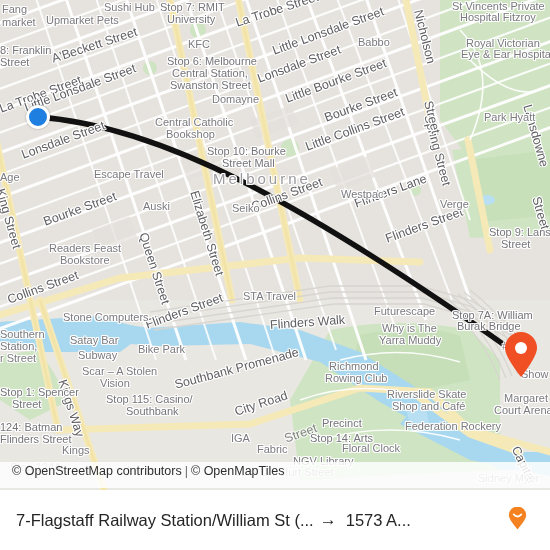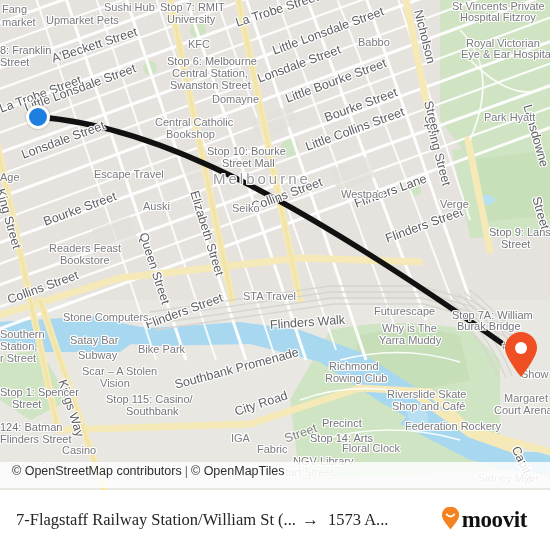--- a/index.html
+++ b/index.html
@@ -112,21 +112,20 @@
   #footer {
     position: absolute;
     left: 0; top: 490px;
     width: 535px;
     height: 60px;
     background: #ffffff;
     display: flex;
     align-items: center;
     box-sizing: border-box;
     padding: 0 8px 0 16px;
-    font-family: Liberation Serif, serif;
   }
   #origin-label, #dest-label {
     font-size: 16.5px;
     color: #252525;
     white-space: nowrap;
     overflow: hidden;
   }
   #origin-label { flex: 0 1 auto; max-width: 330px; text-overflow: ellipsis; }
   #dest-label   { flex: 0 1 auto; max-width: 90px;  text-overflow: ellipsis; }
   #arrow-icon {
@@ -397,21 +396,21 @@
         <div class="maplabel poi stop" style="left: 0px; top: 386px;">Stop 1: Spencer</div>
         <div class="maplabel poi stop" style="left: 12px; top: 398px;">Street</div>
         <div class="maplabel poi stop" style="left: 0px; top: 421px;">124: Batman</div>
         <div class="maplabel poi stop" style="left: 0px; top: 433px;">Flinders Street</div>
         <div class="maplabel poi stop" style="left: 106px; top: 393px;">Stop 115: Casino/</div>
         <div class="maplabel poi stop" style="left: 126px; top: 405px;">Southbank</div>
         <div class="maplabel poi stop" style="left: 310px; top: 388px; margin-top: 44px;">Stop 14: Arts</div>
         <div class="maplabel poi stop" style="left: 322px; top: 417px;">Precinct</div>
         <div class="maplabel poi" style="left: 231px; top: 432px;">IGA</div>
         <div class="maplabel poi" style="left: 257px; top: 443px;">Fabric</div>
-        <div class="maplabel poi" style="left: 62px; top: 444px;">Casino</div>
+        <div class="maplabel poi" style="left: 62px; top: 444px;">Kings</div>
         <div class="maplabel poi stop faint" style="left: 10px; top: 461px;">Stop 124A:</div>
         <div class="maplabel poi stop faint" style="left: 234px; top: 466px;">Stop 17: Sturt Street</div>
         <div class="maplabel poi faint" style="left: 127px; top: 464px;">Lessave</div>
         <div class="maplabel poi faint" style="left: 478px; top: 472px;">Sidney Myer</div>
       </div>
 
     <div class="maplabel city" style="left:213px; top:171px;">Melbourne</div>
 
     <div id="start-marker"></div>
 
@@ -432,17 +431,16 @@
     <span id="origin-label">7-Flagstaff Railway Station/William St (...</span>
     <span id="arrow-icon">→</span>
     <span id="dest-label">1573 A...</span>
     <span id="moovit-logo">
       <span>
         <svg viewBox="0 0 22 26" width="19" height="23" aria-hidden="true">
           <path d="M11 25.5 C11 25.5 21 14.5 21 9.2 A10 10 0 1 0 1 9.2 C1 14.5 11 25.5 11 25.5 Z" fill="#f58220"></path>
           <path d="M6.6 8.2 Q11 13.2 15.4 8.2" stroke="#ffffff" stroke-width="2.1" fill="none" stroke-linecap="round"></path>
         </svg>
       </span>
-      <span id="moovit-wordmark">moovit</span>
     </span>
   </div>
 
 </div>
 
 </body></html>

